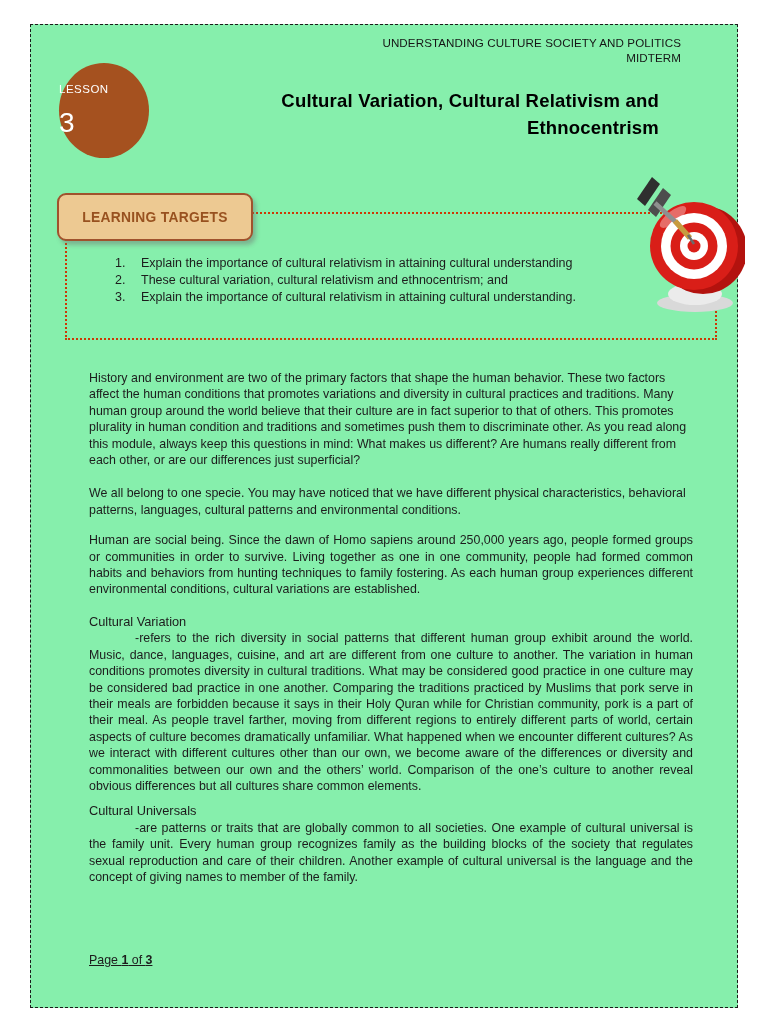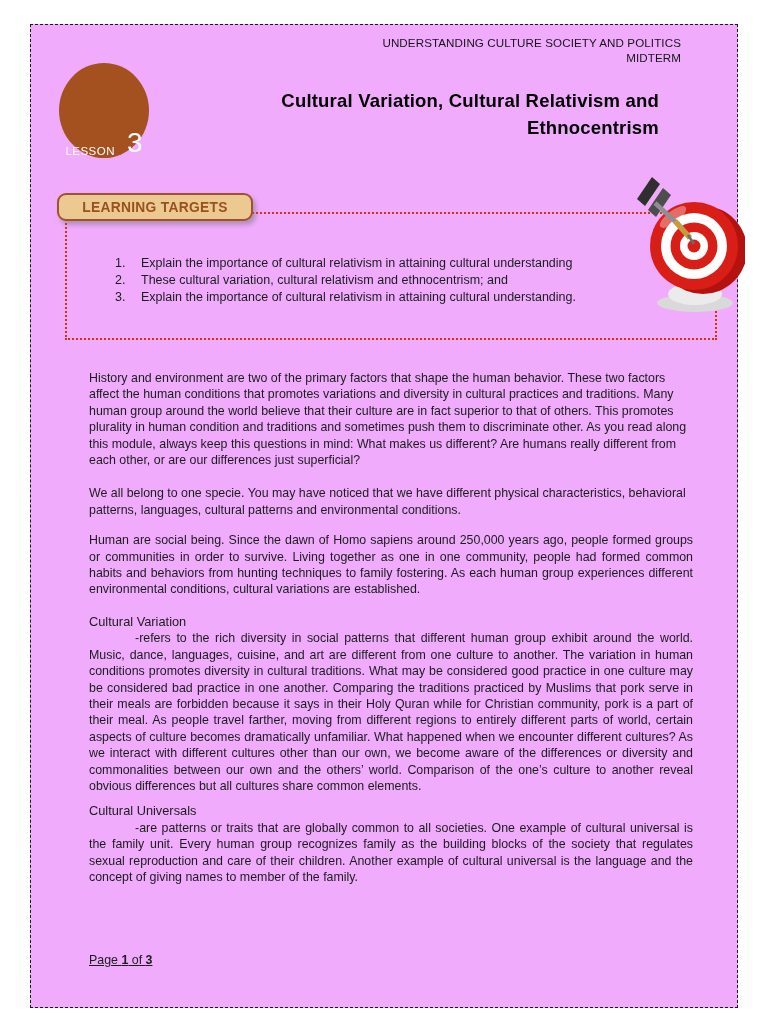--- a/index.html
+++ b/index.html
@@ -4,36 +4,36 @@
 <style>
   * { margin: 0; padding: 0; box-sizing: border-box; }
   html, body { width: 768px; height: 1024px; background: #ffffff; }
   body { font-family: "Liberation Sans", "DejaVu Sans", sans-serif; color: #1f1f1f; position: relative; }
 
   .doc-page {
     position: absolute;
     left: 30px; top: 24px;
     width: 708px; height: 984px;
     border: 1.6px dashed #1a1a1a;
-    background: #f0abfc;
+    background: #86efac;
   }
 
   
   .header {
     position: absolute; top: 11px; right: 56px;
     text-align: right; font-size: 11.6px; line-height: 14.5px;
     color: #151515; letter-spacing: 0.1px;
   }
 
   
   .badge {
     position: absolute; left: 28px; top: 38px;
     width: 90px; height: 95px;
     background: #a5511f; border-radius: 50%;
-    display: flex; align-items: flex-end; justify-content: center;
+    display: flex; flex-direction: column; align-items: flex-start; justify-content: center;
     color: #ffffff; text-align: center; gap: 12px;
   }
   .badge .badge-label { font-size: 11.5px; letter-spacing: 0.5px; margin-bottom: 1px; }
   .badge .badge-number { font-size: 28px; line-height: 30px; }
 
   
   .title {
     position: absolute; left: 128px; top: 62px; width: 500px;
     text-align: right; font-weight: bold; font-size: 18.5px;
     line-height: 27px; color: #000000; letter-spacing: 0.2px;
@@ -41,21 +41,21 @@
 
   
   .lt-dotted-box {
     position: absolute; left: 34px; top: 187px;
     width: 652px; height: 128px;
     border: 2px dotted #cc3805;
     z-index: 1;
   }
   .lt-label {
     position: absolute; left: 26px; top: 168px;
-    width: 196px; height: 28px;
+    width: 196px; height: 48px;
     background: #edc992;
     border: 2.5px solid #a0522d;
     border-radius: 9px;
     box-shadow: 3px 4px 4px rgba(110,110,110,0.45);
     display: flex; align-items: center; justify-content: center;
     font-weight: bold; font-size: 13.8px; color: #98511f;
     letter-spacing: 0.3px;
     z-index: 2;
   }
   .lt-list {

